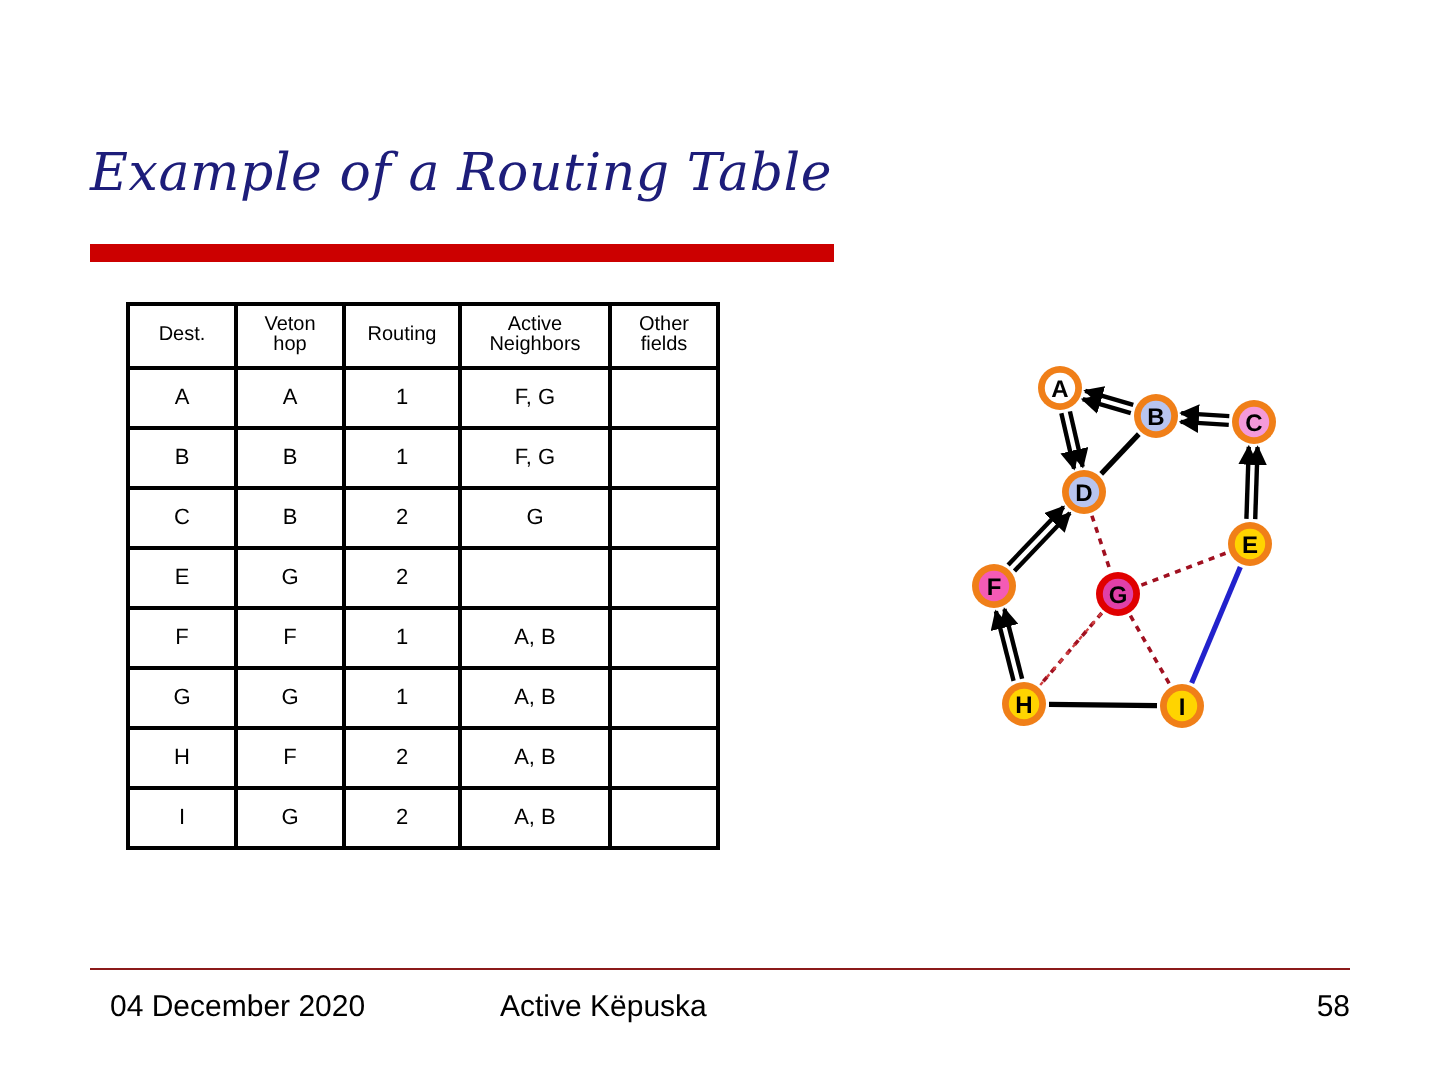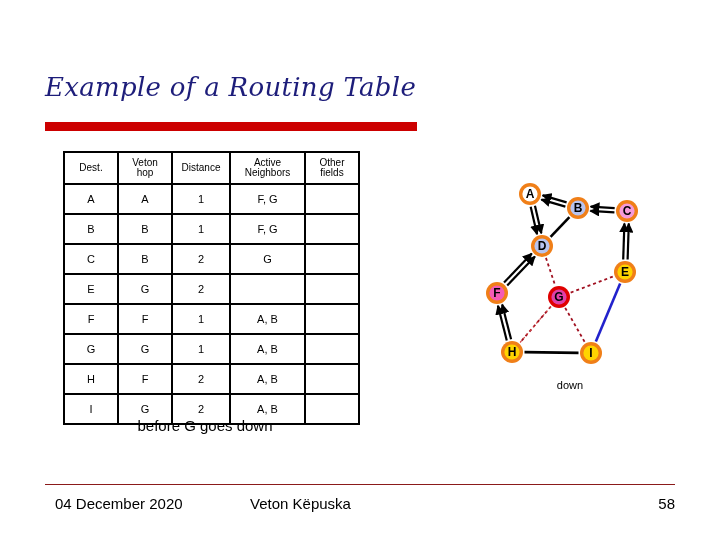--- a/index.html
+++ b/index.html
@@ -146,21 +146,21 @@
       <thead>
         <tr>
           <th class="col-dest">
             <div>Dest.</div>
           </th>
           <th class="col-next">
             <div>Veton</div>
             <div>hop</div>
           </th>
           <th class="col-dist">
-            <div>Distance</div>
+            <div>Routing</div>
           </th>
           <th class="col-active">
             <div>Active</div>
             <div>Neighbors</div>
           </th>
           <th class="col-other">
             <div>Other</div>
             <div>fields</div>
           </th>
         </tr>
@@ -220,21 +220,20 @@
             <td class="col-next cell-red">G</td>
             <td class="col-dist">2</td>
             <td class="col-active cell-red">A, B</td>
             <td class="col-other"></td>
           </tr>
         </tbody>
     </table>
   </div>
 
   <div id="table-caption">
-    <div>before G goes down</div>
   </div>
 
   <div id="graph">
     <svg id="graph-svg" width="200" height="205" viewBox="0 0 200 205">
         <defs>
           <marker id="arrow0" viewBox="0 0 10 10" refX="9" refY="5" markerWidth="4.5" markerHeight="4.5" orient="auto-start-reverse">
             <path d="M 0 0 L 10 5 L 0 10 z" fill="#000000"></path>
           </marker>
         </defs>
         <line x1="101.616" y1="30.387999999999998" x2="77.616" y2="23.387999999999998" stroke="#000000" stroke-width="2.2" marker-end="url(#arrow0)"></line>
@@ -281,21 +280,20 @@
         <circle cx="47" cy="180" r="11" fill="#f07f18"></circle>
         <circle cx="47" cy="180" r="7.6" fill="#ffd400"></circle>
         <text x="47" y="184.4" text-anchor="middle" font-family="&quot;Liberation Sans&quot;, sans-serif" font-size="12" font-weight="bold" fill="#000000">H</text>
         <circle cx="126" cy="181" r="11" fill="#f07f18"></circle>
         <circle cx="126" cy="181" r="7.6" fill="#ffd400"></circle>
         <text x="126" y="185.4" text-anchor="middle" font-family="&quot;Liberation Sans&quot;, sans-serif" font-size="12" font-weight="bold" fill="#000000">I</text>
       </svg>
   </div>
 
   <div id="graph-caption">
-    <div>down</div>
   </div>
 
   <div id="footer-rule"></div>
   <div class="footer-text" id="footer-date">04 December 2020</div>
-  <div class="footer-text" id="footer-author">Veton Këpuska</div>
+  <div class="footer-text" id="footer-author">Active Këpuska</div>
   <div class="footer-text" id="footer-page">58</div>
 
 </div>
 
 </body></html>

